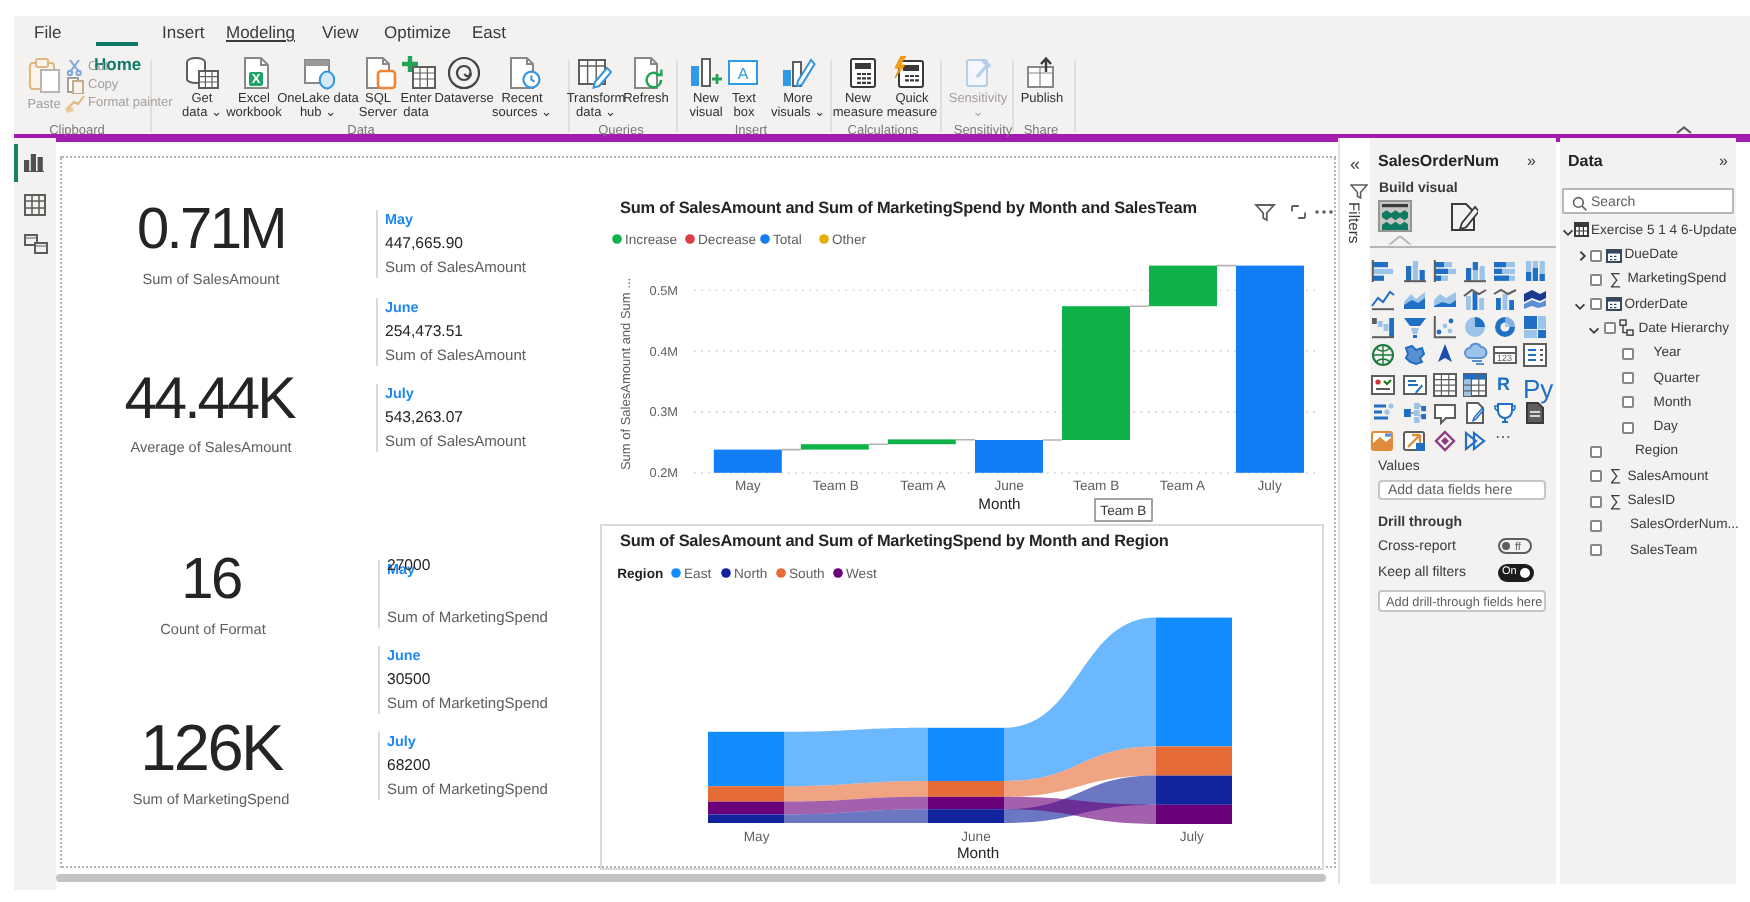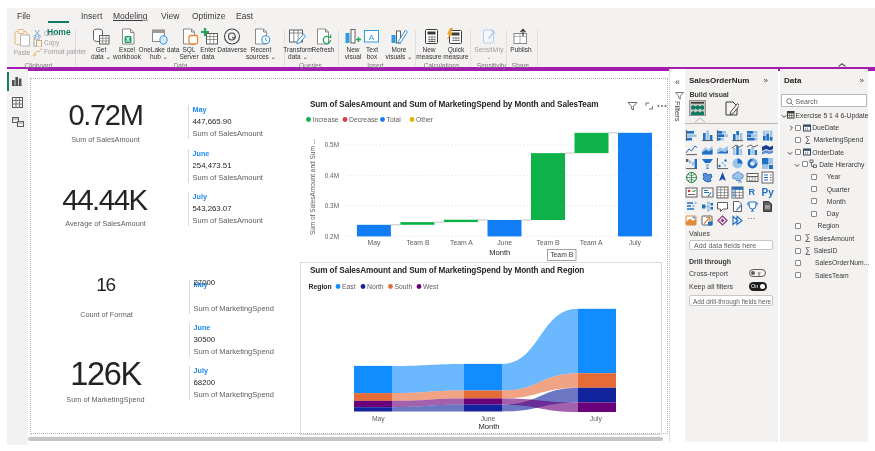--- a/index.html
+++ b/index.html
@@ -196,25 +196,25 @@
         <path d="M.5 3.5h10M.5 7h10M4 .5v10M7.5 .5v10" stroke="#605e5c" stroke-width=".8"></path>
       </svg>
  <svg class="abs" style="left:5px;top:47px;" width="12" height="12">
         <rect x=".5" y="1.5" width="6" height="5" fill="none" stroke="#605e5c"></rect>
         <rect x="5.5" y="5.5" width="6" height="5" fill="#f3f2f1" stroke="#605e5c"></rect>
         <path d="M.5 3h6M5.5 7h6" stroke="#605e5c" stroke-width=".6"></path>
       </svg>
 </div>
 <div id="canvas">
 
- <div class="abs bignum" style="left:0px;top:20.2px;width:150px;font-size:29px;">0.72M</div>
+ <div class="abs bignum" style="left:0px;top:20.2px;width:150px;font-size:29px;">0.71M</div>
  <div class="abs carlbl" style="left:0px;top:55.5px;width:150px;">Sum of SalesAmount</div>
  <div class="abs bignum" style="left:-6px;top:104px;width:160px;font-size:29.5px;letter-spacing:-1.5px;">44.44K</div>
  <div class="abs carlbl" style="left:-5px;top:139.5px;width:160px;">Average of SalesAmount</div>
- <div class="abs bignum" style="left:15px;top:195px;width:120px;font-size:19px;text-align:center;">16</div>
+ <div class="abs bignum" style="left:15px;top:195px;width:120px;font-size:29px;text-align:center;">16</div>
  <div class="abs carlbl" style="left:16px;top:230.5px;width:120px;">Count of Format</div>
  <div class="abs bignum" style="left:-5px;top:277.2px;width:160px;font-size:32.5px;">126K</div>
  <div class="abs carlbl" style="left:-5px;top:315.5px;width:160px;">Sum of MarketingSpend</div>
 
  <div class="mrbar" style="left:157px;top:26px;height:33.5px;"></div>
  <div class="abs mrmon" style="left:162px;top:26px;">May</div>
  <div class="abs mrval" style="left:162px;top:38px;">447,665.90</div>
  <div class="abs mrcap" style="left:162px;top:49.5px;">Sum of SalesAmount</div>
  <div class="mrbar" style="left:157px;top:70px;height:33.5px;"></div>
  <div class="abs mrmon" style="left:162px;top:70px;">June</div>
@@ -508,21 +508,21 @@
           <path d="M0 2.8h11M0 5.6h11M0 8.4h11M3.7 0v11M7.4 0v11" stroke="#605e5c" stroke-width=".6"></path>
         </svg>
   <svg class="gi" style="left:47.7px;top:117.5px;">
           <rect x="0" y="0" width="11" height="11" fill="#fff" stroke="#605e5c"></rect>
           <rect x="0" y="0" width="11" height="2.8" fill="#1f6fc4"></rect>
           <rect x="0" y="2.8" width="3.7" height="8.2" fill="#9cc3e8"></rect>
           <path d="M0 5.6h11M0 8.4h11M3.7 0v11M7.4 0v11" stroke="#605e5c" stroke-width=".6"></path>
         </svg>
 
   <div class="abs" style="left:64px;top:118px;font-size:9px;font-weight:bold;color:#1f6fc4;">R</div>
-  <div class="abs" style="left:77px;top:118px;font-size:10px;font-weight:bold;color:#1f6fc4;">Py</div>
+  <div class="abs" style="left:77px;top:118px;font-size:13px;font-weight:normal;color:#1f6fc4;">Py</div>
   <svg class="gi" style="left:1.7px;top:131.7px;">
           <path d="M1 2h6M1 5h4M1 8h7" stroke="#1f6fc4" stroke-width="1.4"></path>
           <circle cx="9.5" cy="2" r="1.3" fill="#9cc3e8"></circle>
           <circle cx="7.5" cy="5" r="1.3" fill="#9cc3e8"></circle>
         </svg>
   <svg class="gi" style="left:17.3px;top:131.7px;">
           <rect x="0" y="3.5" width="3.4" height="4" fill="#1f6fc4"></rect>
           <rect x="5" y="0.5" width="2.8" height="3" fill="#9cc3e8"></rect>
           <rect x="5" y="4" width="2.8" height="3" fill="#9cc3e8"></rect>
           <rect x="5" y="7.5" width="2.8" height="3" fill="#9cc3e8"></rect>

